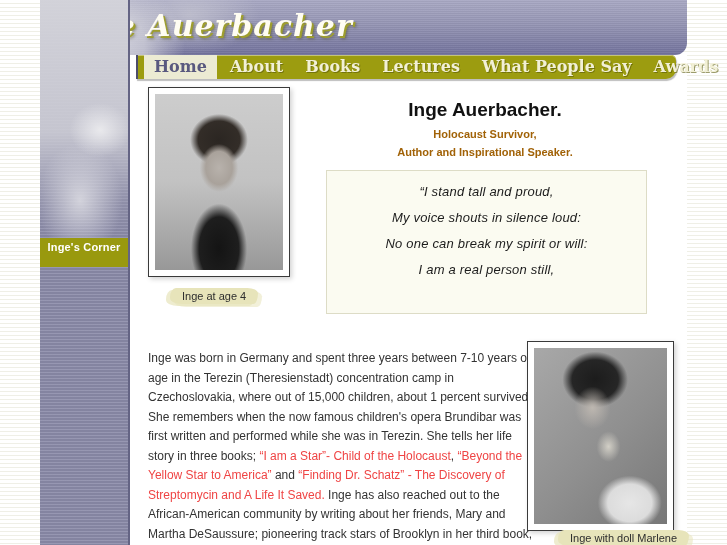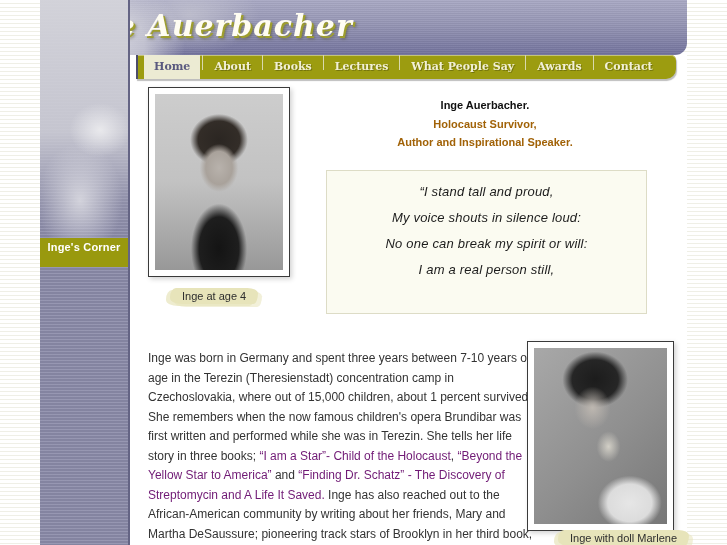--- a/index.html
+++ b/index.html
@@ -56,21 +56,21 @@
   }
 
   
   .nav{
     position:absolute;left:96px;top:55px;width:540px;height:24px;
     background:#9c9c10;
     border-left:2px solid #4d4d6b;
     border-radius:0 5px 10px 0;
     box-shadow:inset 0 1px 0 #c4c47a, 1px 2px 1px rgba(70,70,70,0.35);
     display:flex;align-items:flex-start;
-    font-family:"DejaVu Serif",serif;font-weight:bold;font-size:11px;
+    font-family:"DejaVu Serif",serif;font-weight:bold;font-size:16px;
     padding-left:6px;box-sizing:border-box;white-space:nowrap;
     z-index:5;
   }
   .nav .tab{
     color:#f2f0d6;text-decoration:none;padding:2px 9px;line-height:20px;
     text-shadow:1px 1px 0 rgba(90,90,10,0.6);
   }
   .nav .tab.active{
     background:#ecebd3;color:#59597f;text-shadow:none;
     padding:2px 10px;height:20px;
@@ -116,21 +116,21 @@
     border-radius:9px 16px 7px 18px / 14px 8px 16px 9px;
     box-shadow:-4px 2px 0 rgba(231,228,186,0.7), 4px 3px 0 rgba(231,228,186,0.55);
     white-space:nowrap;
   }
   #caption1{left:40px;top:233px;}
   #caption2{left:428px;top:475px;}
 
   .title-block{
     position:absolute;left:190px;top:44px;width:330px;text-align:center;
   }
-  .page-title{font-size:11px;font-weight:bold;color:#111111;margin:0 0 7px 0;}
+  .page-title{font-size:19px;font-weight:bold;color:#111111;margin:0 0 7px 0;}
   .page-subtitle{font-size:11px;font-weight:bold;color:#a16207;margin:0 0 6px 0;}
 
   .quote-box{
     position:absolute;left:196px;top:115px;width:303px;height:128px;
     background:#fbfbf1;border:1px solid #dddcc6;
     padding:14px 8px 0 8px;
     text-align:center;
   }
   .quote-line{
     font-size:13px;font-weight:normal;font-style:italic;color:#1c1c1c;
@@ -138,21 +138,21 @@
   }
   .quote-source{
     text-align:right;font-size:10.5px;color:#222222;margin-top:17px;padding-right:6px;
   }
   .quote-source a{color:#99992a;text-decoration:none;}
 
   .bio{
     position:absolute;left:18px;top:282px;width:386px;
     font-size:12px;line-height:19.5px;color:#333333;
   }
-  .bio a.biolink{color:#701a75;text-decoration:none;}
+  .bio a.biolink{color:#ef4444;text-decoration:none;}
 </style>
 </head>
 <body>
 
 <div class="page">
 
   <div class="header">
     <div class="header-face"></div>
     <div class="site-title">Inge Auerbacher</div>
   </div>

